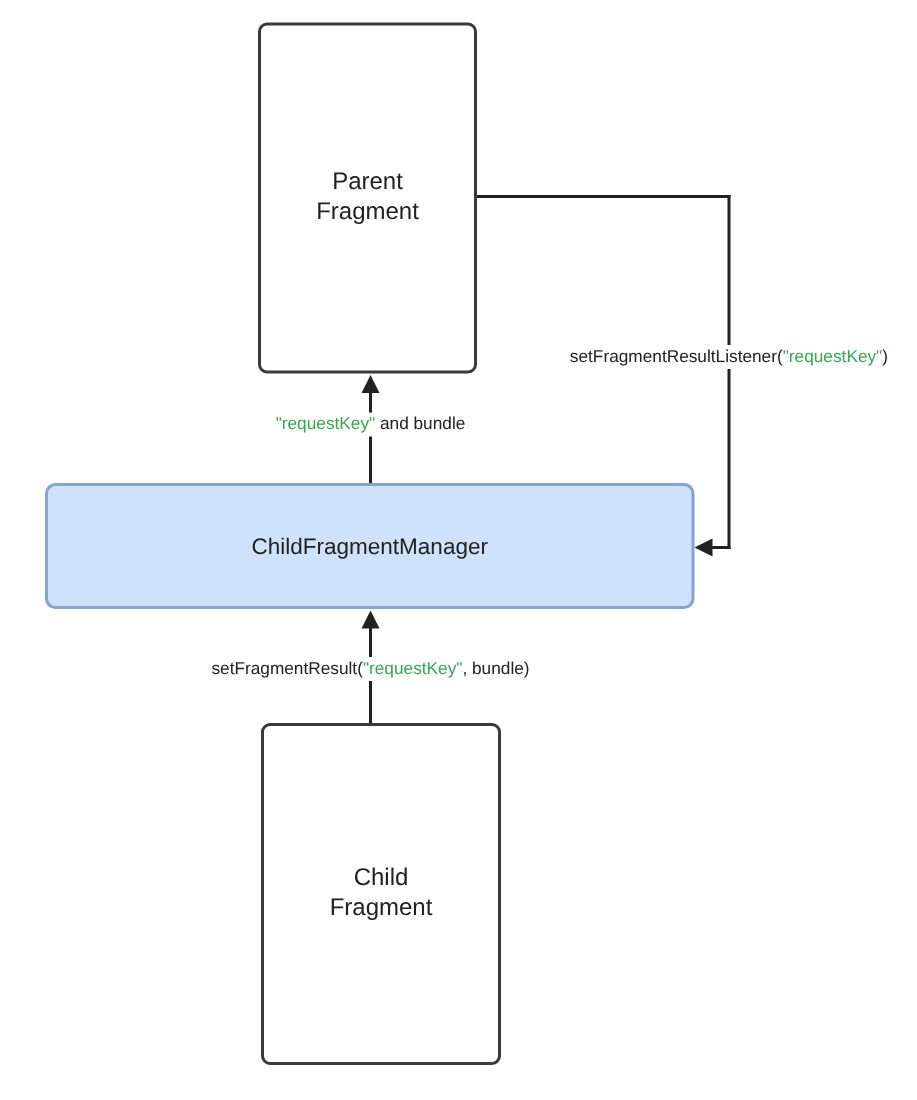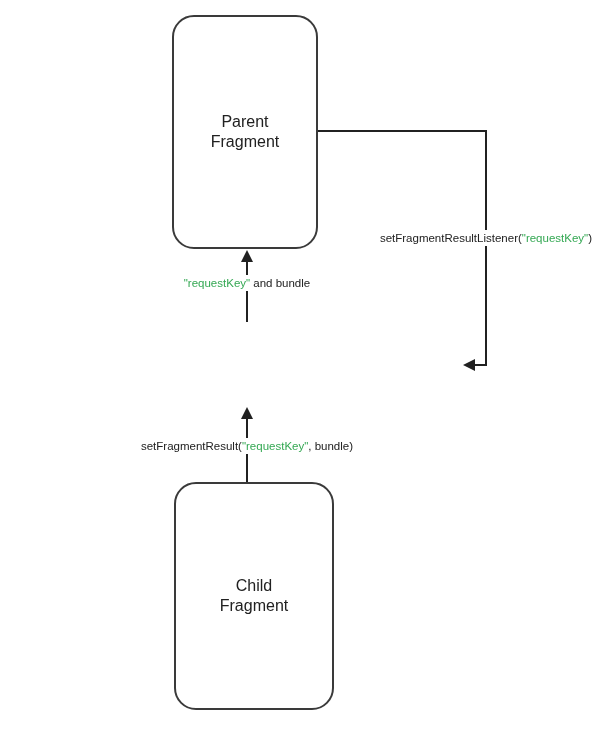--- a/index.html
+++ b/index.html
@@ -19,21 +19,21 @@
     position: relative;
     width: 611px;
     height: 733px;
     background: #ffffff;
     overflow: hidden;
   }
   
   .node {
     position: absolute;
     border: 2px solid #3a3a3a;
-    border-radius: 22px;
+    border-radius: 6px;
     background: #ffffff;
     display: flex;
     align-items: center;
     justify-content: center;
     text-align: center;
     font-size: 16px;
     line-height: 1.25;
     color: var(--text);
     z-index: 2;
   }
@@ -97,20 +97,23 @@
 
 <div class="canvas">
 
   <div class="node node-parent">
     <div>
       <span>Parent</span><br>
       <span>Fragment</span>
     </div>
   </div>
 
+  <div class="node-manager">
+    <span>ChildFragmentManager</span>
+  </div>
 
   <div class="node node-child">
     <div>
       <span>Child</span><br>
       <span>Fragment</span>
     </div>
   </div>
 
   <div class="arrow-up arrow-up-parent"></div>
   <div class="seg seg-up-parent"></div>

